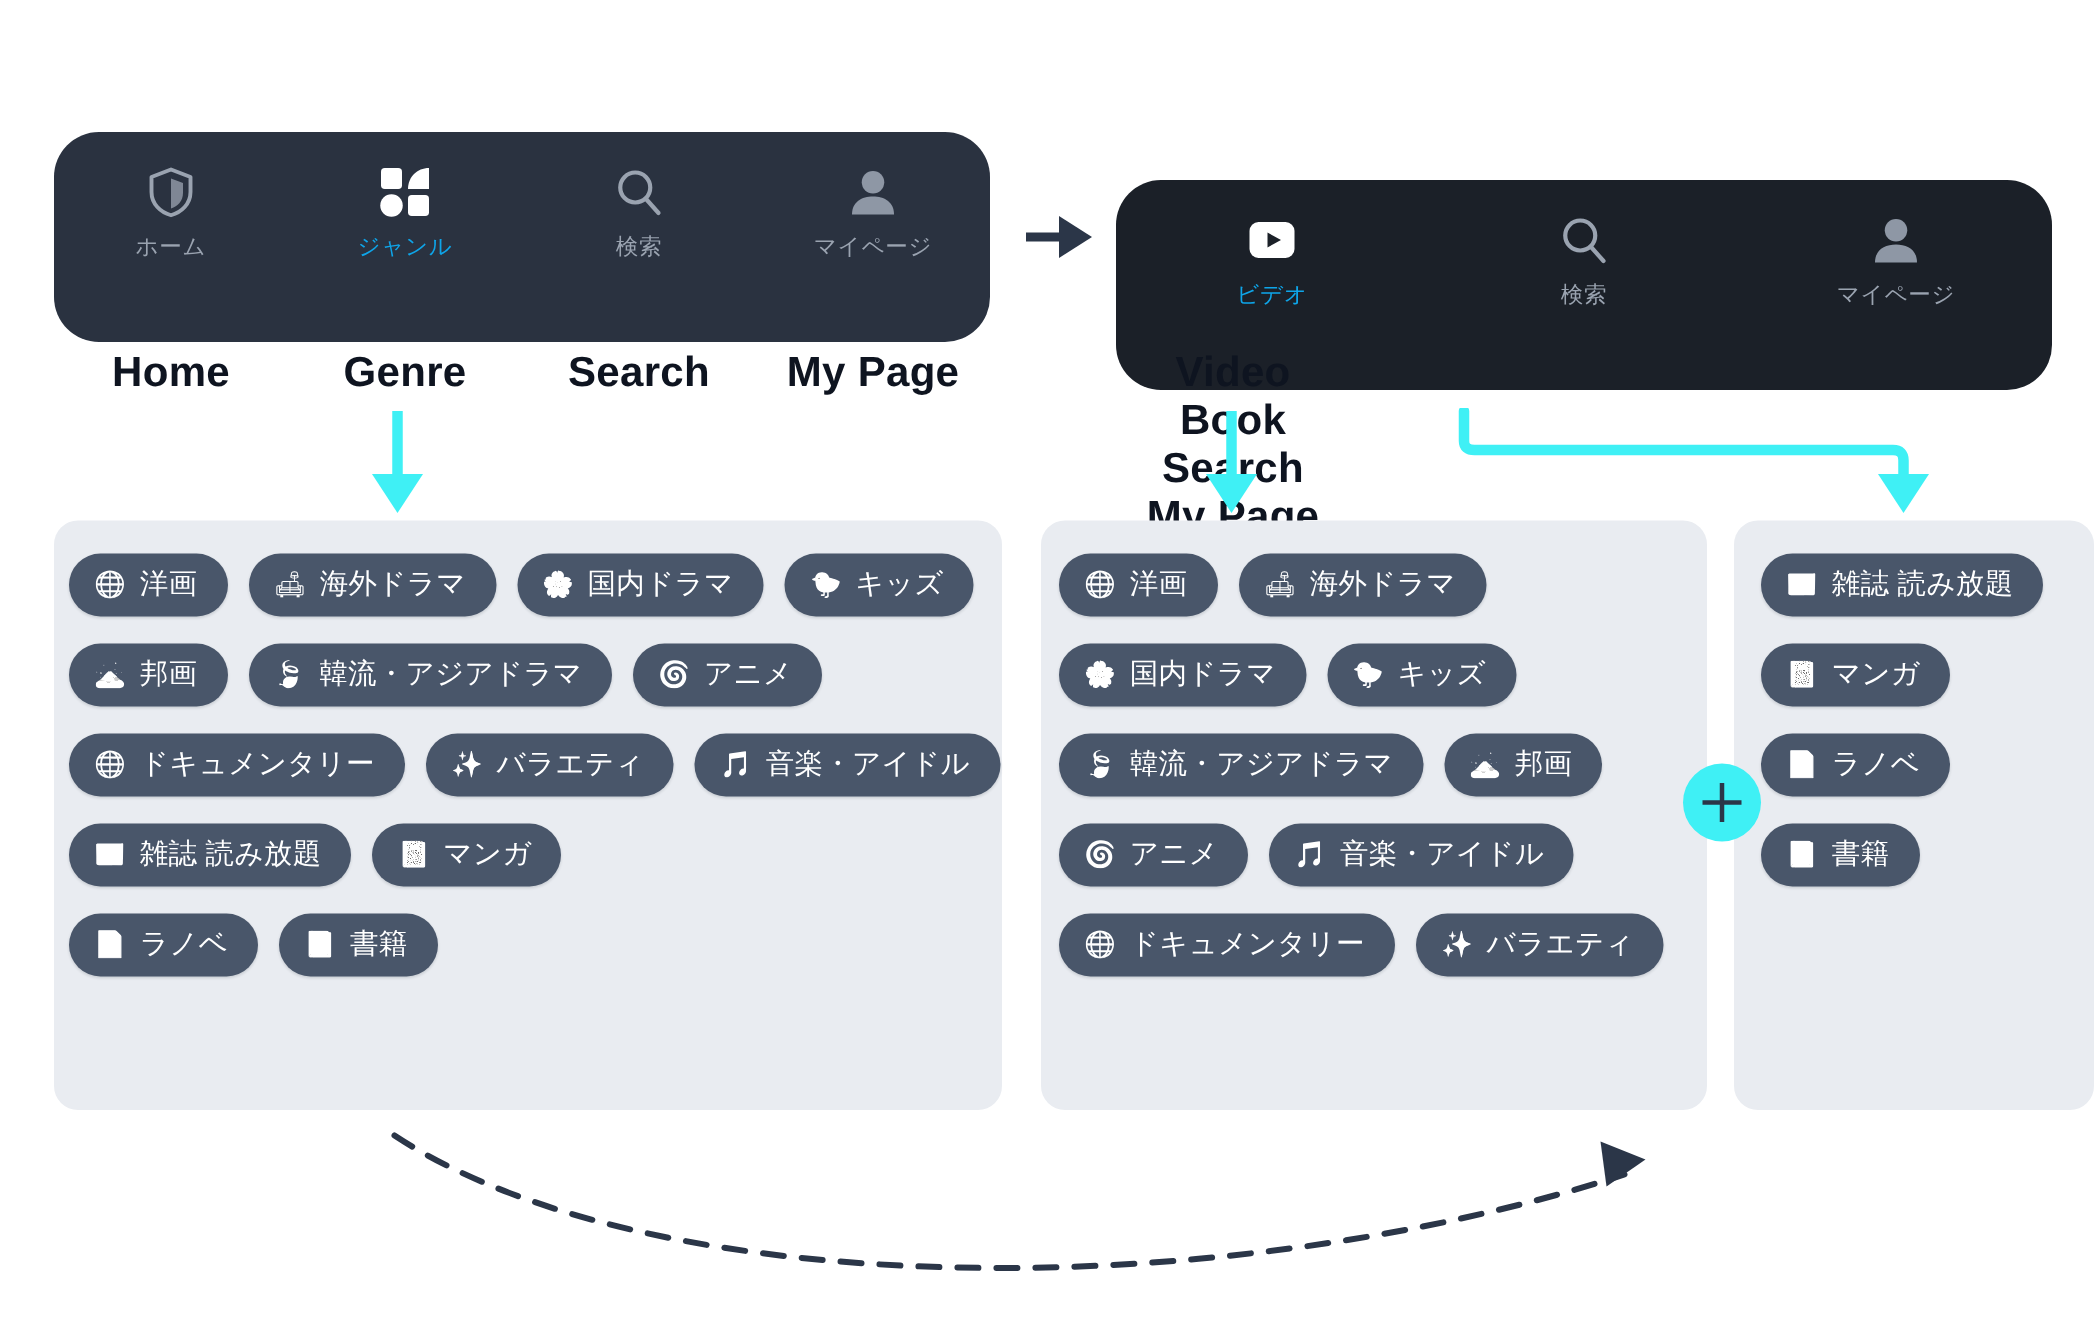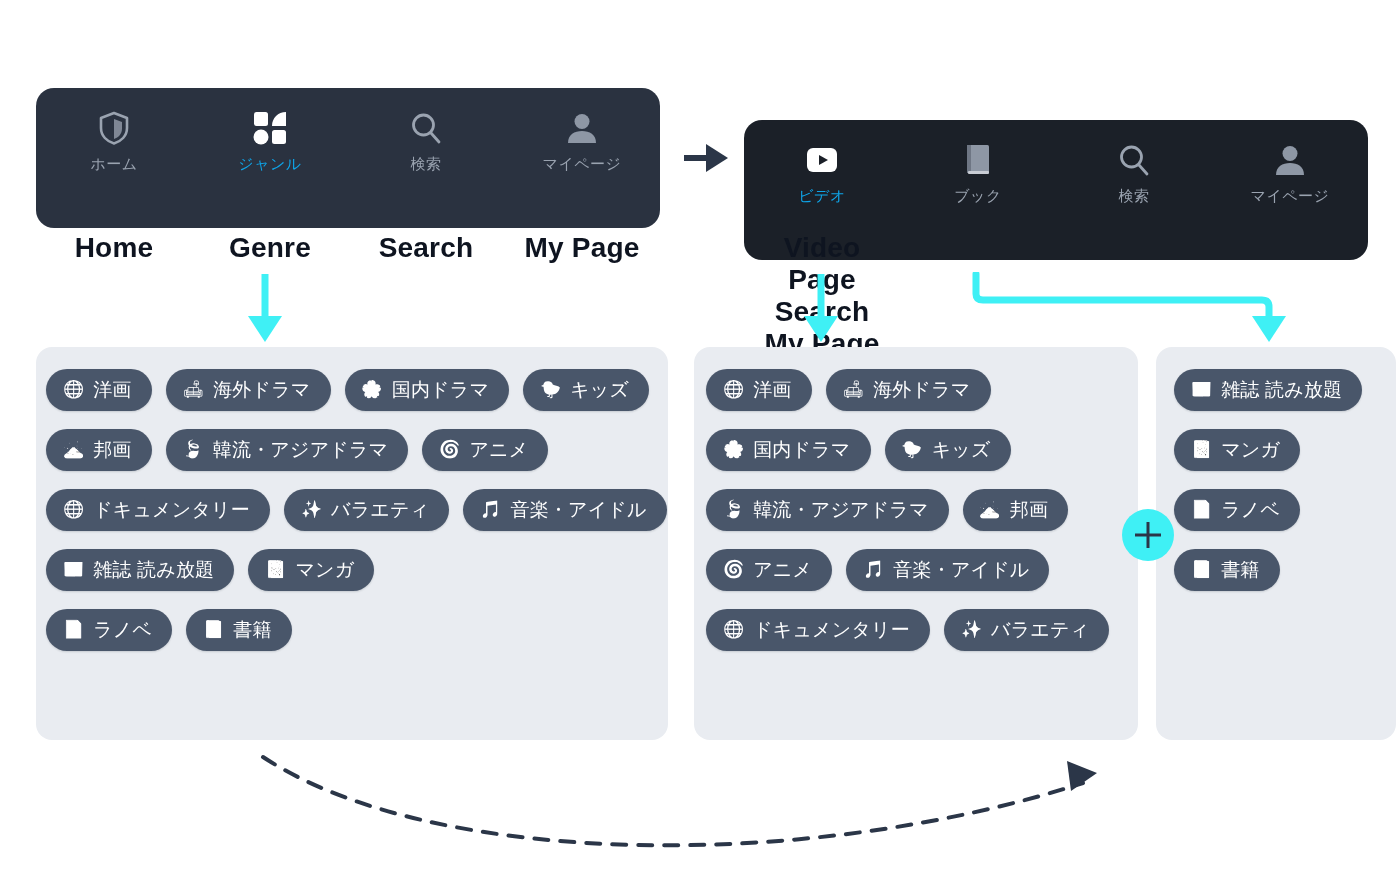--- a/index.html
+++ b/index.html
@@ -8,21 +8,21 @@
     background: #ffffff;
     font-family: "Liberation Sans", sans-serif;
     position: relative;
     overflow: hidden;
   }
   .stage { position: absolute; inset: 0; }
 
   
   .navbar {
     position: absolute;
-    border-radius: 18px;
+    border-radius: 30px;
     display: flex;
     align-items: flex-start;
     justify-content: space-around;
     padding-top: 22px;
   }
   .navbar.left  { left: 36px;  top: 88px; width: 624px; height: 140px; background: #2a3240; }
   .navbar.right { left: 744px; top: 88px; width: 624px; height: 140px; background: #1b2028; margin-top: 32px; }
 
   .nav-item {
     width: 25%;
@@ -168,30 +168,20 @@
     <div class="nav-item active">
       <span class="nav-icon">
         <svg width="34" height="34" viewBox="0 0 34 34">
           <rect x="2" y="5" width="30" height="24" rx="6" fill="#ffffff"></rect>
           <path d="M14 12 L23 17 L14 22 Z" fill="#1b2028"></path>
         </svg>
       </span>
       <span class="nav-label">ビデオ</span>
     </div>
 
-    <div class="nav-item">
-      <span class="nav-icon">
-        <svg width="30" height="34" viewBox="0 0 30 34">
-          <rect x="4" y="2" width="22" height="28" rx="1.5" fill="#8e97a5"></rect>
-          <rect x="4" y="2" width="4" height="28" fill="#6e7684"></rect>
-          <rect x="5" y="28" width="21" height="3" rx="1" fill="#c8ccd4"></rect>
-        </svg>
-      </span>
-      <span class="nav-label">ブック</span>
-    </div>
 
     <div class="nav-item">
       <span class="nav-icon">
         <svg width="32" height="33" viewBox="0 0 32 33">
           <circle cx="13.5" cy="13" r="10" fill="none" stroke="#9aa3b0" stroke-width="2.8"></circle>
           <line x1="21" y1="21" x2="29" y2="30" stroke="#9aa3b0" stroke-width="2.8" stroke-linecap="round"></line>
         </svg>
       </span>
       <span class="nav-label">検索</span>
     </div>
@@ -209,21 +199,21 @@
 
   <div class="caption-row left">
     <div class="caption">Home</div>
     <div class="caption">Genre</div>
     <div class="caption">Search</div>
     <div class="caption">My Page</div>
   </div>
 
   <div class="caption-row right">
     <div class="caption">Video</div>
-    <div class="caption">Page</div>
+    <div class="caption">Book</div>
     <div class="caption">Search</div>
     <div class="caption">My Page</div>
   </div>
 
   <div class="transition-arrow">
     <svg width="50" height="36" viewBox="0 0 50 36">
       <line x1="2" y1="18" x2="26" y2="18" stroke="#2b3648" stroke-width="6"></line>
       <path d="M24 4 L46 18 L24 32 Z" fill="#2b3648"></path>
     </svg>
   </div>

